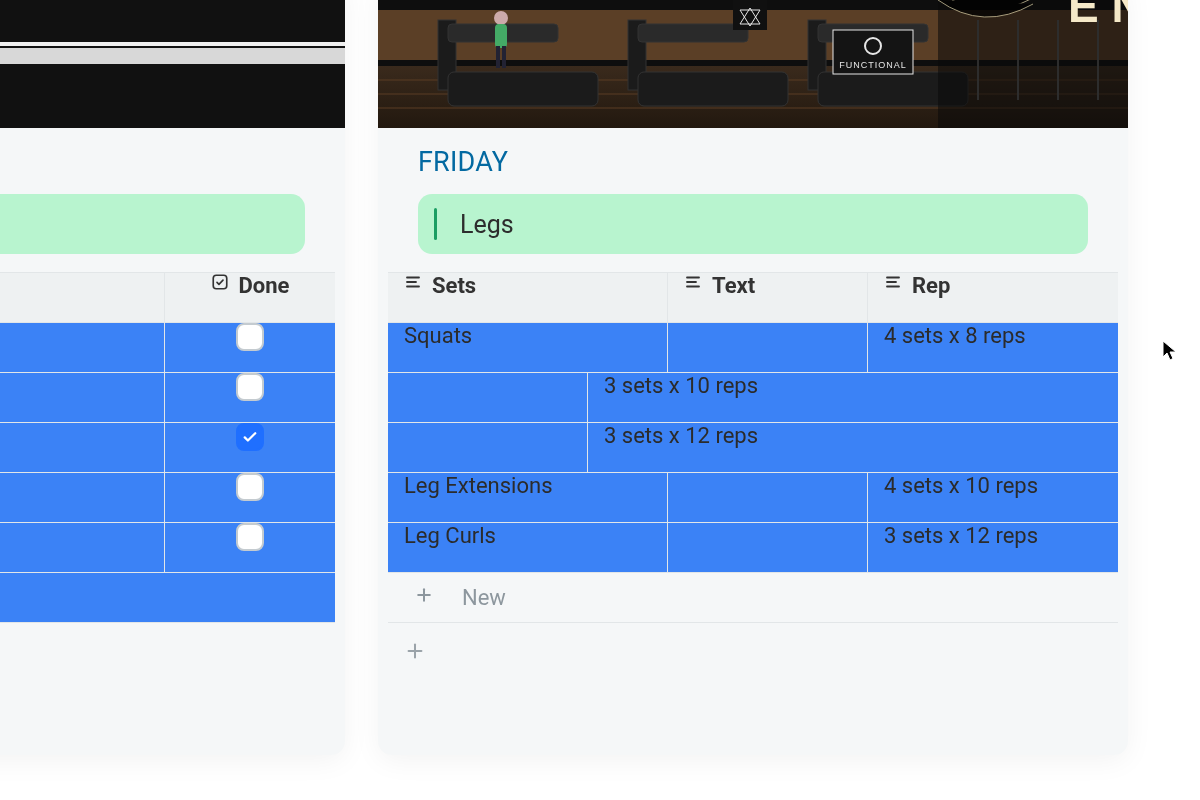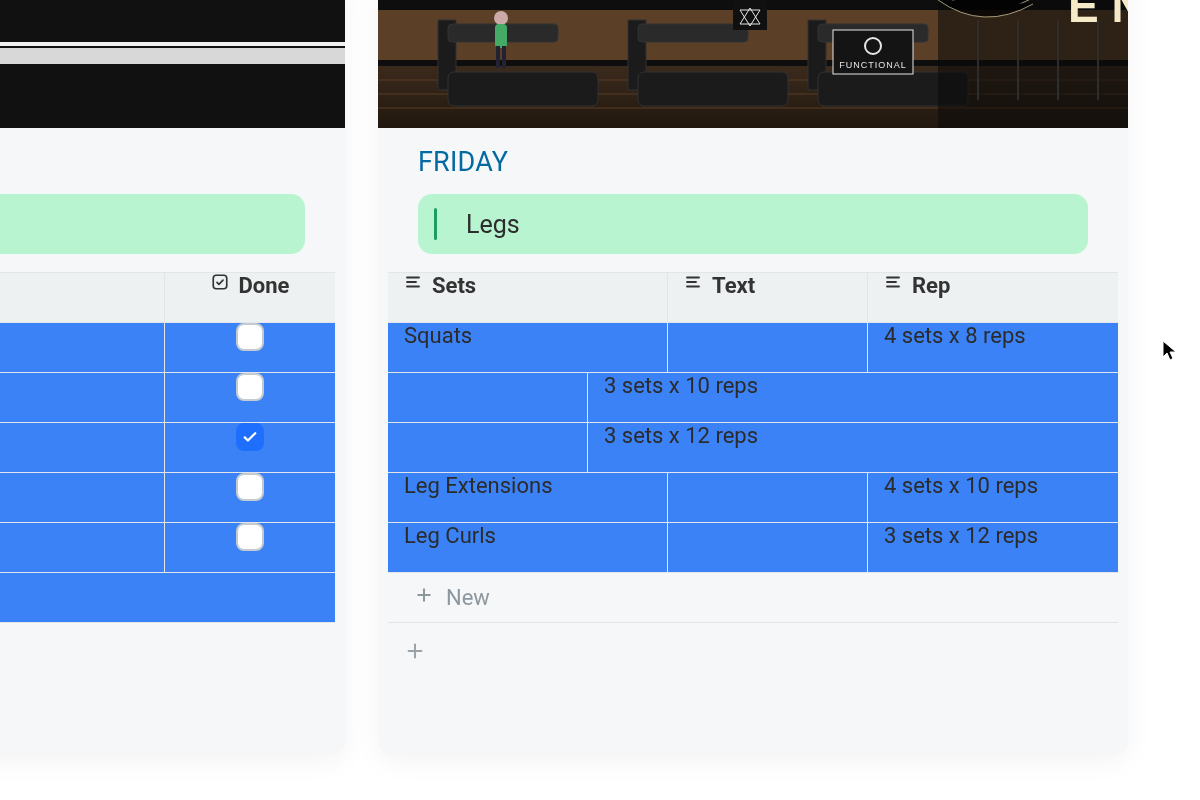--- a/index.html
+++ b/index.html
@@ -6,39 +6,39 @@
   *{box-sizing:border-box}
   .canvas{position:relative;width:1200px;height:800px;background:#fff}
   .card{position:absolute;background:#f5f7f8;border-radius:14px;box-shadow:0 6px 28px rgba(0,0,0,0.05);overflow:hidden}
   .card-left{left:-280px;top:-20px;width:625px;height:775px}
   .card-right{left:378px;top:-20px;width:750px;height:775px}
   .banner{height:148px;width:100%;background:#222;position:relative;overflow:hidden}
   .banner svg{width:100%;height:100%;display:block}
   .daytitle{font-weight:400;font-size:27px;letter-spacing:.2px;padding:18px 40px 10px 40px;color:#0369a1}
   .pill{margin:6px 40px 18px 40px;height:60px;border-radius:14px;background:#b8f4cf;display:flex;align-items:center;padding:0 22px;font-size:25px;color:#2d2d2d;position:relative}
   .pill .caret{position:absolute;left:16px;top:14px;bottom:14px;width:3px;border-radius:2px;background:#1b9e63}
-  .pill span{margin-left:26px}
+  .pill span{margin-left:20px}
   .table{margin:18px 10px 0 10px;border-top:1px solid #e2e6e8}
   .hrow,.row{display:flex;align-items:center;height:50px;border-bottom:1px solid #e2e6e8;font-size:22px}
   .hrow{background:#eef1f2;font-weight:700;color:#333}
   .row{background:#3b82f6;color:#2b2b2b}
   .icon{width:18px;height:18px;margin-right:10px;flex:none;display:inline-flex;align-items:center;justify-content:center}
   .cell{padding:0 16px;display:flex;align-items:flex-start;height:100%;border-right:1px solid #e2e6e8}
   .cell:last-child{border-right:none}
   
   .l-c1{flex:1}
   .l-c2{width:170px;justify-content:center}
   
   .r-c1{width:280px}
   .r-c2{width:200px}
   .r-c3{flex:1}
   .chk{width:28px;height:28px;border-radius:8px;border:2px solid #c4cbd0;background:#fff;display:flex;align-items:center;justify-content:center}
   .chk.checked{background:#1f6fff;border-color:#1f6fff}
   .chk.checked svg{stroke:#fff}
-  .newrow{display:flex;align-items:center;height:50px;padding:0 26px;color:#8d979e;font-size:22px;gap:12px;border-bottom:1px solid #e2e6e8}
+  .newrow{display:flex;align-items:center;height:50px;padding:0 26px;color:#8d979e;font-size:22px;gap:28px;border-bottom:1px solid #e2e6e8}
   .addbtn{height:56px;display:flex;align-items:center;padding:0 26px;color:#9aa3a9}
   .cursor{position:absolute;left:1162px;top:340px}
   .hrow .cell{font-weight:700}
 </style>
 </head>
 <body>
 
 <div class="canvas">
 
   <div class="card card-left">

